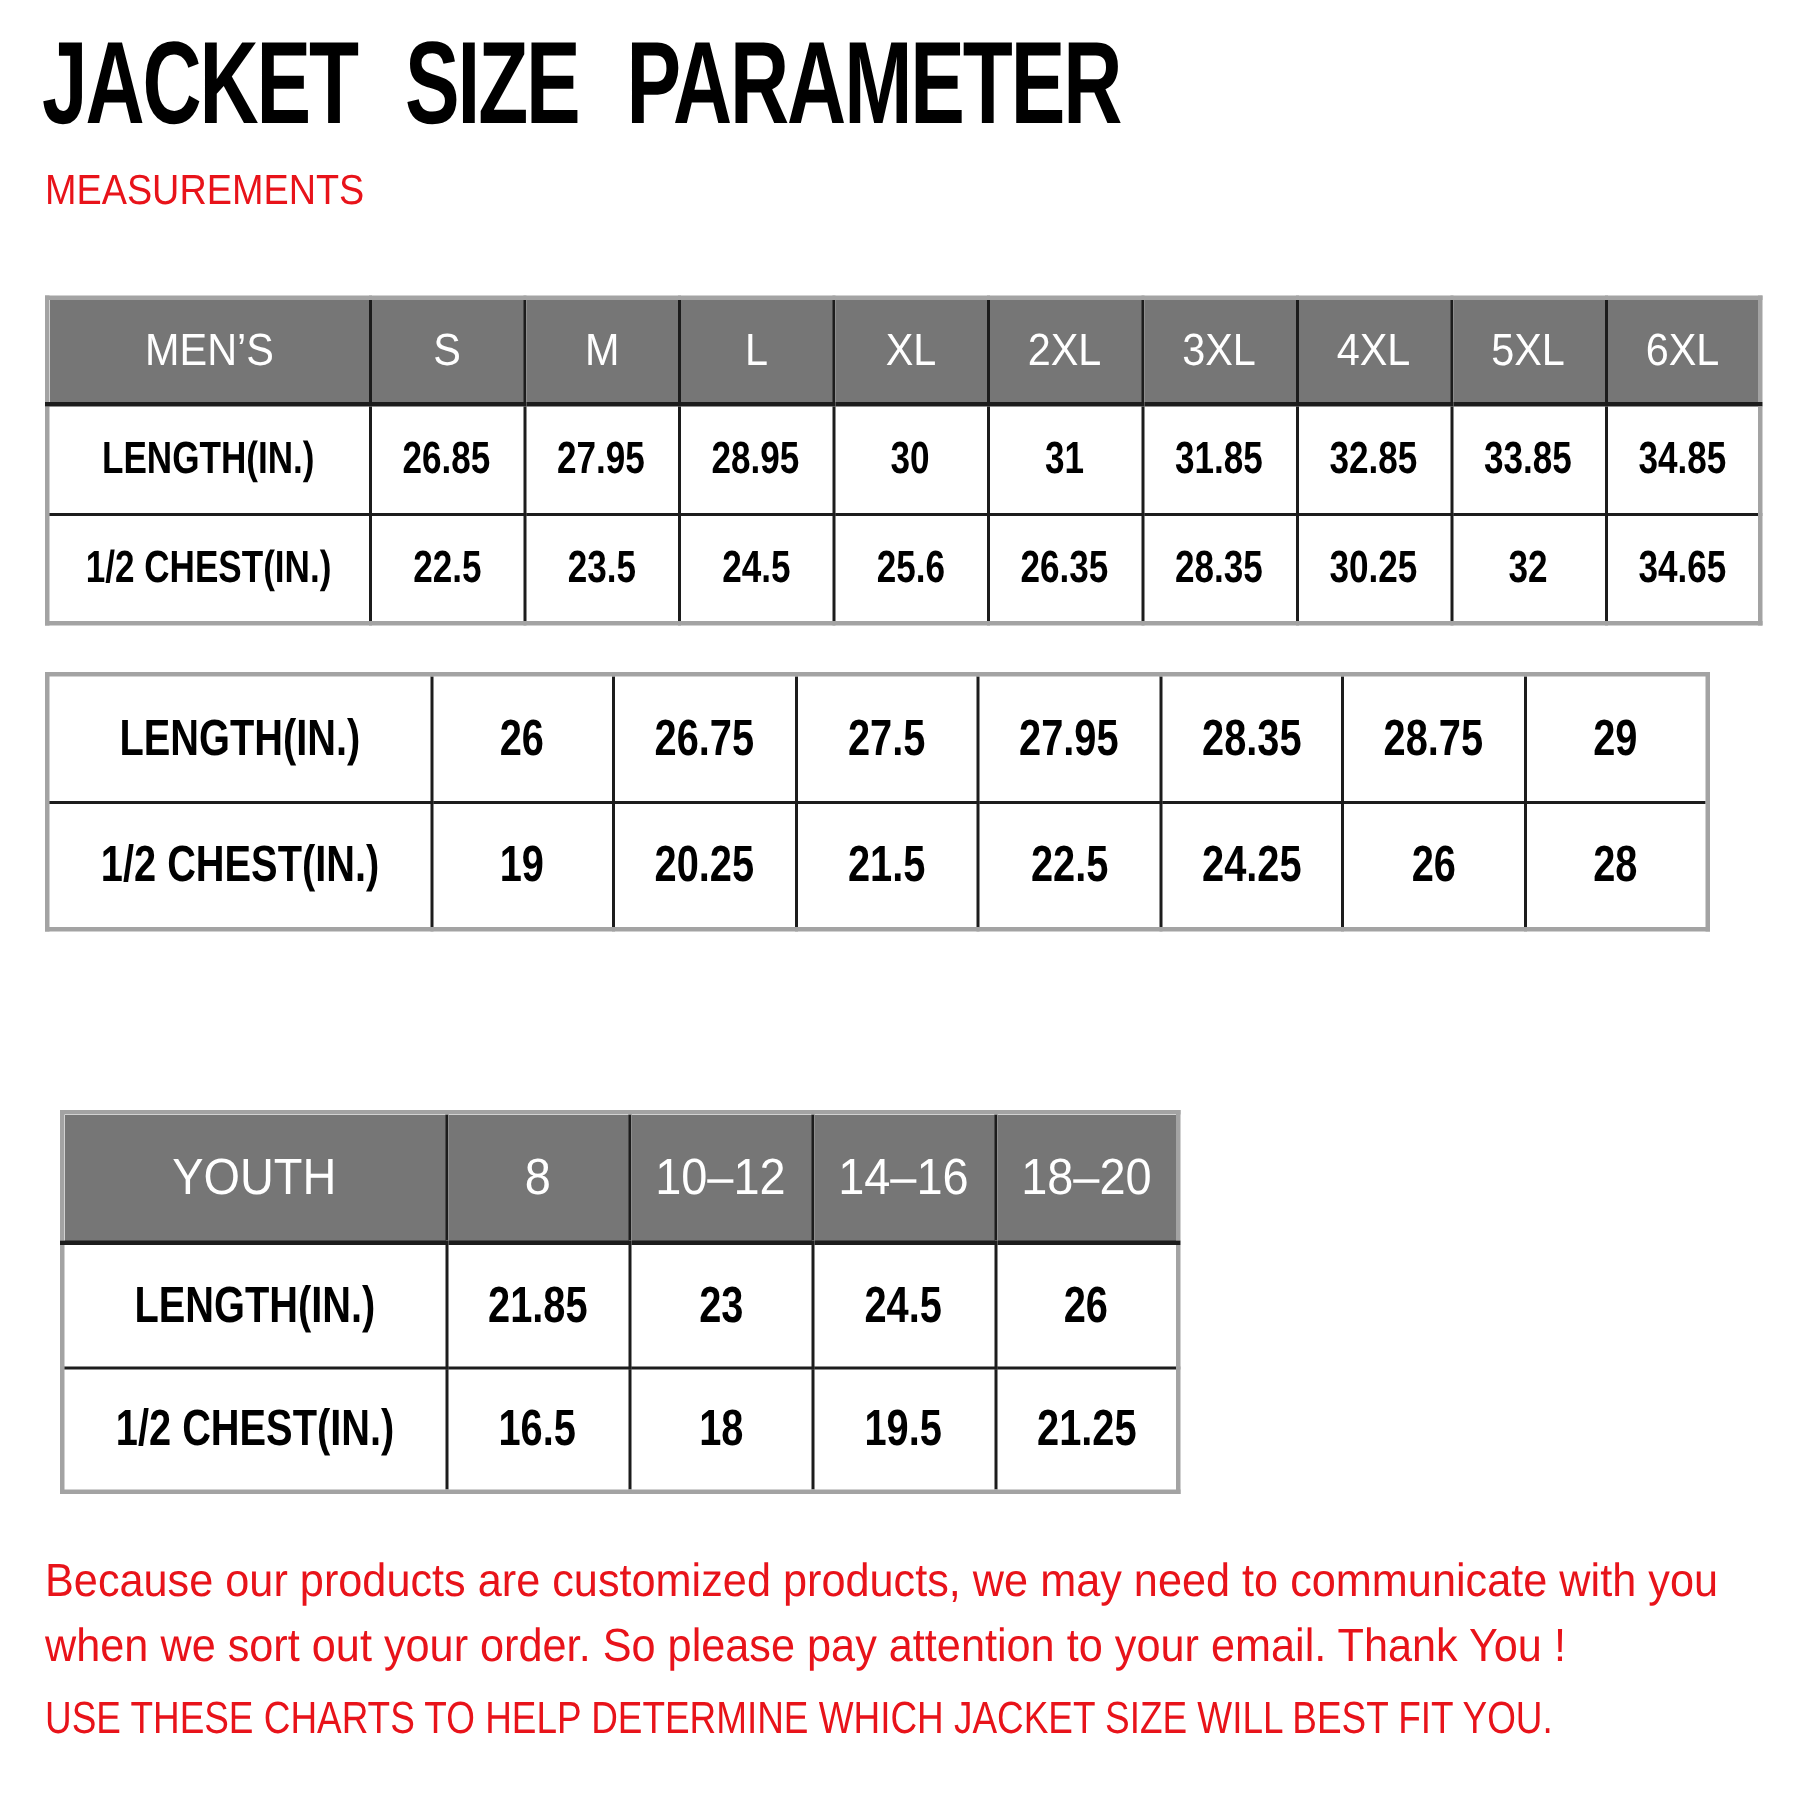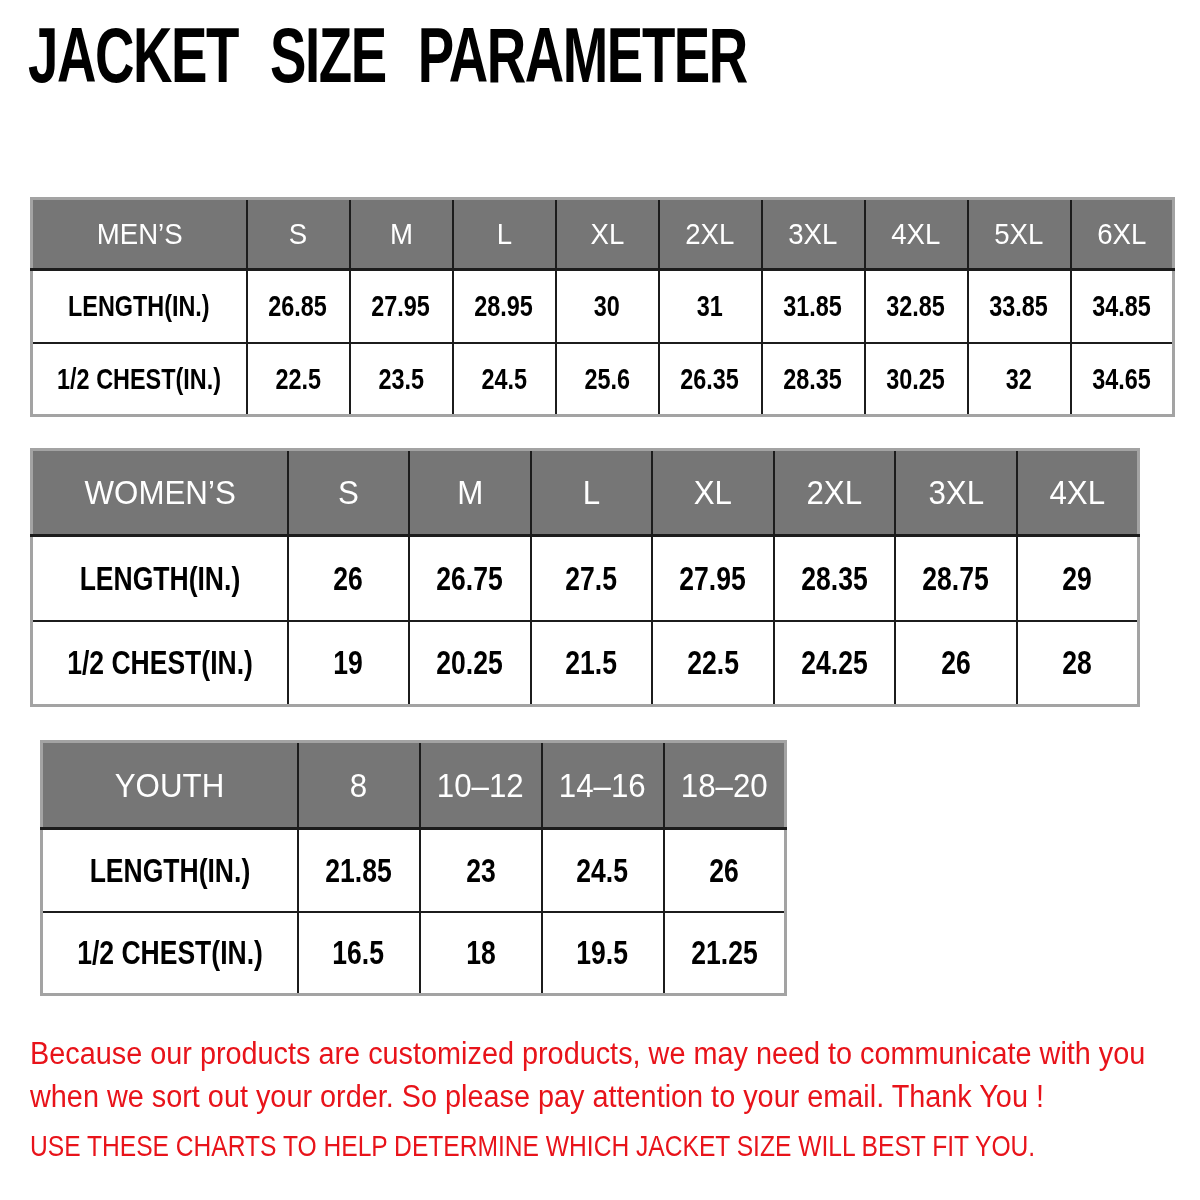--- a/index.html
+++ b/index.html
@@ -109,20 +109,21 @@
   .footer-caption .condensed-line { transform: scaleX(0.82); }
 </style>
 </head>
 <body>
 
 <div class="canvas">
 
   <div class="page-title">JACKET SIZE PARAMETER</div>
 
   <div class="note-block">
+    <div><span class="condensed-line">MEASUREMENTS</span></div>
   </div>
 
   <table id="mens-table" class="size-table">
     <colgroup>
       <col style="width:215px">
         <col style="width:103px">
         <col style="width:103px">
         <col style="width:103px">
       <col style="width:103px">
         <col style="width:103px">
@@ -176,30 +177,20 @@
       <col style="width:256px">
         <col style="width:121.5px">
         <col style="width:121.5px">
         <col style="width:121.5px">
       <col style="width:121.5px">
         <col style="width:121.5px">
         <col style="width:121.5px">
         <col style="width:121.5px">
     </colgroup>
     <tbody>
-      <tr class="header-row">
-        <td><span class="cell-txt">WOMEN’S</span></td>
-        <td><span class="cell-txt">S</span></td>
-        <td><span class="cell-txt">M</span></td>
-        <td><span class="cell-txt">L</span></td>
-        <td><span class="cell-txt">XL</span></td>
-        <td><span class="cell-txt">2XL</span></td>
-        <td><span class="cell-txt">3XL</span></td>
-        <td><span class="cell-txt">4XL</span></td>
-      </tr>
       <tr class="data-row">
         <td><span class="cell-txt">LENGTH(IN.)</span></td>
         <td><span class="cell-txt">26</span></td>
         <td><span class="cell-txt">26.75</span></td>
         <td><span class="cell-txt">27.5</span></td>
         <td><span class="cell-txt">27.95</span></td>
         <td><span class="cell-txt">28.35</span></td>
         <td><span class="cell-txt">28.75</span></td>
         <td><span class="cell-txt">29</span></td>
       </tr>

